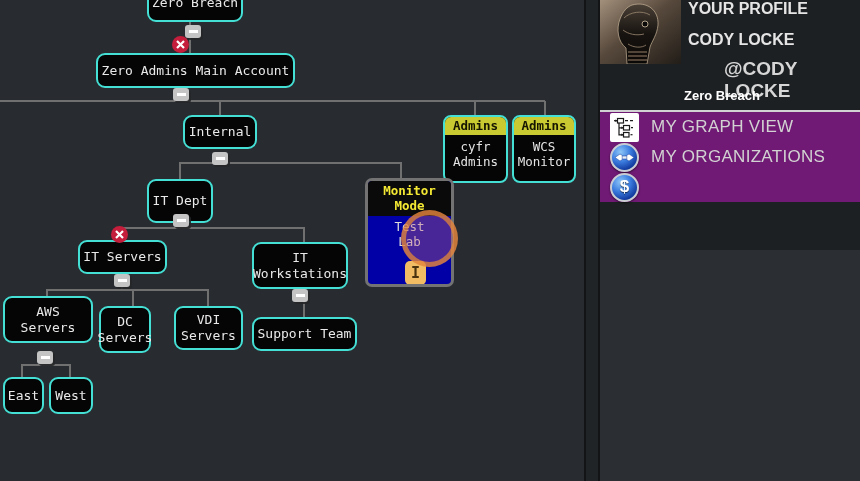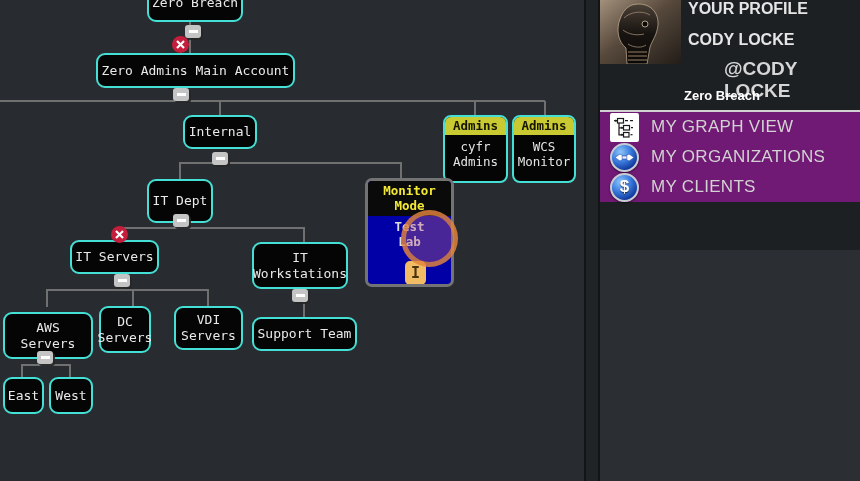--- a/index.html
+++ b/index.html
@@ -15,21 +15,21 @@
          white-space:pre-line;box-sizing:border-box;z-index:3;}
   .adnode{position:absolute;border:2px solid #45e0d5;border-radius:8px;overflow:hidden;
           background:#050505;box-sizing:border-box;z-index:3;
           font:bold 12.5px "DejaVu Sans Mono",monospace;text-align:center;}
   .adhead{background:#c9c932;color:#151500;padding:1px 0 2px;}
   .adbody{color:#e3e3e3;font-weight:normal;padding-top:4px;line-height:15px;white-space:pre-line;}
   .monitor{position:absolute;left:365px;top:178px;width:89px;height:109px;border:3px solid #737373;
            border-radius:7px;overflow:hidden;background:#0000a6;box-sizing:border-box;z-index:4;
            font:bold 12.5px "DejaVu Sans Mono",monospace;text-align:center;}
   .mhead{background:#0a0a0a;color:#f3e833;line-height:15px;padding:2px 0 3px;white-space:pre-line;}
-  .mbody{color:#dcdcdc;font-weight:bold;line-height:15px;padding-top:3px;white-space:pre-line;}
+  .mbody{color:#dcdcdc;font-weight:normal;line-height:15px;padding-top:3px;white-space:pre-line;}
   .mbadge{position:absolute;left:37px;top:80px;width:21px;height:24px;background:#f1bc63;
           border-radius:5px;color:#4a320e;font:bold 15px "DejaVu Sans Mono",monospace;
           display:flex;align-items:center;justify-content:center;}
   .minus{position:absolute;width:16px;height:13px;background:#c4c4c4;border-radius:3px;
          box-shadow:2px 2px 0 rgba(35,38,40,.9);z-index:5;
          display:flex;align-items:center;justify-content:center;}
   .minus-bar{width:9px;height:2.5px;background:#ffffff;}
   .xbadge{position:absolute;width:17px;height:17px;border-radius:50%;background:#c41e3c;
           z-index:6;display:flex;align-items:center;justify-content:center;}
   .ring{position:absolute;left:401px;top:210px;width:57px;height:57px;border-radius:50%;
@@ -79,24 +79,24 @@
         <path d="M122,273 V290 M47,307 V290 H208 V307 M133,290 V307"></path>
         <path d="M304,290 V317"></path>
         <path d="M45,352 V365 M22,377 V365 H70 V377"></path>
       </g>
     </svg>
 
     <div class="gnode" style="left:147px;top:-16px;width:96px;height:38px"><span>Zero Breach</span></div>
     <div class="gnode" style="left:96px;top:53px;width:199px;height:35px"><span>Zero Admins Main Account</span></div>
     <div class="gnode" style="left:183px;top:115px;width:74px;height:34px"><span>Internal</span></div>
     <div class="gnode" style="left:147px;top:179px;width:66px;height:44px"><span>IT Dept</span></div>
-    <div class="gnode" style="left:70px;top:240px;width:89px;height:34px"><span>IT Servers</span></div>
+    <div class="gnode" style="left:78px;top:240px;width:89px;height:34px"><span>IT Servers</span></div>
     <div class="gnode" style="left:252px;top:242px;width:96px;height:47px"><span>IT
 Workstations</span></div>
-    <div class="gnode" style="left:3px;top:312px;width:90px;height:47px"><span>AWS
+    <div class="gnode" style="left:3px;top:296px;width:90px;height:47px"><span>AWS
 Servers</span></div>
     <div class="gnode" style="left:99px;top:306px;width:52px;height:47px"><span>DC
 Servers</span></div>
     <div class="gnode" style="left:174px;top:306px;width:69px;height:44px"><span>VDI
 Servers</span></div>
     <div class="gnode" style="left:252px;top:317px;width:105px;height:34px"><span>Support Team</span></div>
     <div class="gnode" style="left:3px;top:377px;width:41px;height:37px"><span>East</span></div>
     <div class="gnode" style="left:49px;top:377px;width:44px;height:37px"><span>West</span></div>
 
     <div class="adnode" style="left:443px;top:115px;width:65px;height:68px">
@@ -216,19 +216,18 @@
             <path d="M7.2,4 L11.8,4 L11.8,7 L7.2,7 Z" fill="#e8eef8" stroke="#1a3f9e" stroke-width=".5"></path>
           </svg>
         </span>
         <span class="menu-label">MY ORGANIZATIONS</span>
       </div>
 
       <div class="menu-row">
         <span class="sphere">
           <span class="dollar">$</span>
         </span>
-        <span class="menu-label">MY CLIENTS</span>
       </div>
 
       <div class="menu-row menu-empty"></div>
     </div>
   </aside>
 </div>
 
 </body></html>

